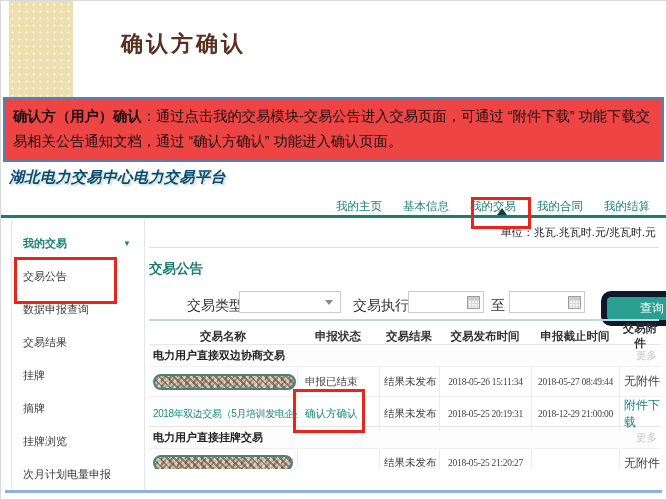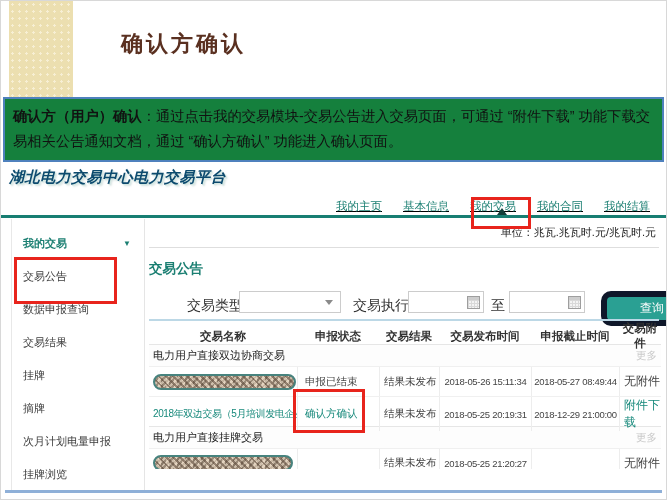--- a/index.html
+++ b/index.html
@@ -4,28 +4,28 @@
 <style>
   html,body{margin:0;padding:0;background:#fff;}
   body{font-family:"Liberation Sans","DejaVu Sans",sans-serif;}
   .slide{position:relative;width:665px;height:498px;background:#fff;border:1px solid #d8d8d8;overflow:hidden;}
 
   
   .beige-strip{position:absolute;left:8px;top:0;width:64px;height:96px;background-color:#ecdfb0;
     background-image:radial-gradient(#f7efd4 1.2px,transparent 1.3px);background-size:7px 7px;}
   .slide-title{position:absolute;left:120px;top:28px;margin:0;font-family:"DejaVu Serif","Liberation Serif",serif;
     font-size:22px;font-weight:bold;letter-spacing:3px;color:#5a3020;}
-  .desc-box{position:absolute;left:2px;right:2px;top:96px;height:56px;border:2px solid #4f81bd;background:#15803d;
+  .desc-box{position:absolute;left:2px;right:2px;top:96px;height:56px;border:2px solid #4f81bd;background:#ef4444;
     padding:5px 8px 0 8px;font-size:14.3px;line-height:25px;color:#111;}
   .desc-lead{font-weight:bold;}
 
   
   .pf-title{position:absolute;left:8px;top:167px;font-size:15px;font-weight:bold;font-style:italic;color:#0c4a6e;
     letter-spacing:.5px;text-shadow:1px 1px 0 #d3e7e2,2px 2px 2px rgba(140,175,170,.4);}
-  .pf-nav{position:absolute;right:16px;top:198px;display:flex;gap:21px;text-decoration:underline;}
+  .pf-nav{position:absolute;right:16px;top:198px;display:flex;gap:21px;}
   .pf-nav a{font-size:11.5px;color:#1b7f72;text-decoration:none;}
   .nav-arrow{position:absolute;left:496px;top:207px;width:0;height:0;
     border-left:5px solid transparent;border-right:5px solid transparent;border-bottom:7px solid #123f3a;}
   .pf-rule{position:absolute;left:0;top:214px;width:100%;height:3px;background:#177e72;}
 
   
   .sidebar{position:absolute;left:10px;top:218px;width:130px;bottom:8px;border-left:1px solid #e8e8e8;
     padding-top:8px;box-sizing:border-box;display:flex;flex-direction:column;}
   .sb-item{height:34px;display:flex;align-items:center;padding-left:11px;font-size:11px;color:#3c3c3c;cursor:pointer;}
   .sb-head{color:#1b7f72;font-weight:bold;justify-content:space-between;padding-right:10px;}
@@ -51,27 +51,27 @@
     border-radius:10px;color:#fff;font-size:12px;display:flex;align-items:center;justify-content:center;cursor:pointer;padding-left:22px;}
   .blue-sep{position:absolute;left:148px;right:7px;top:318px;height:2px;background:#bcd8e6;}
 
   
   .tbl{position:absolute;left:148px;top:320px;width:512px;height:148px;overflow:hidden;font-size:10.5px;color:#444;}
   .trow{display:grid;grid-template-columns:148px 82px 60px 92px 88px 1fr;align-items:center;}
   .thead{height:23px;font-size:11.5px;font-weight:bold;color:#333;}
   .thead div{text-align:center;}
   .grow{height:21px;border-top:1px solid #e6e6e6;display:flex;align-items:center;justify-content:space-between;
     padding:0 4px;background:#fdfdfd;}
-  .gname{font-size:11px;font-weight:normal;color:#222;}
+  .gname{font-size:11px;font-weight:bold;color:#222;}
   .more{font-size:10.5px;color:#c9c9c9;text-decoration:none;cursor:pointer;}
   .drow{border-top:1px solid #f0f0f0;}
   .r29{height:29px;} .r28{height:28px;}
   .drow>div{height:100%;display:flex;align-items:center;box-sizing:border-box;padding-left:4px;}
   .drow>div+div{border-left:1px solid #ededed;}
-  .c-center{justify-content:center;padding-left:0 !important;}
+  .c-center{justify-content:center;padding-left:0 !important;font-family:Liberation Serif, serif;}
   .date{font-size:9.5px;letter-spacing:-.3px;}
   .link{color:#17897b;text-decoration:none;cursor:pointer;}
   .name-link{font-size:10px;letter-spacing:-.4px;white-space:nowrap;overflow:hidden;}
   .attach{font-size:12px;}
   .pill{height:16px;border:2px solid #47837e;border-radius:9px;box-sizing:border-box;background-color:#b0a08e;
     background-image:repeating-linear-gradient(45deg,rgba(90,70,55,.55) 0 2px,transparent 2px 5px),
       repeating-linear-gradient(-45deg,rgba(255,240,220,.5) 0 2px,transparent 2px 4px),
       repeating-linear-gradient(90deg,#9c8c7a 0 3px,#c7b6a2 3px 6px,#8a7a69 6px 8px);}
   .pw1{width:143px;} .pw3{width:140px;} .pw4{width:120px;}
 
@@ -110,22 +110,22 @@
   <aside class="sidebar">
     <div class="sb-item sb-head">
       <span>我的交易</span>
       <span class="sb-caret">▼</span>
     </div>
     <div class="sb-item">交易公告</div>
     <div class="sb-item">数据申报查询</div>
     <div class="sb-item">交易结果</div>
     <div class="sb-item">挂牌</div>
     <div class="sb-item">摘牌</div>
+    <div class="sb-item">挂牌浏览</div>
     <div class="sb-item">次月计划电量申报</div>
-    <div class="sb-item">挂牌浏览</div>
   </aside>
   <div class="side-sep"></div>
 
   <div class="unit-note">单位：兆瓦.兆瓦时.元/兆瓦时.元</div>
   <div class="hr1"></div>
   <div class="panel-heading">交易公告</div>
 
   <span class="flt-label" style="left:186px">交易类型:</span>
   <div class="flt-select">
     <span class="chev"></span>

